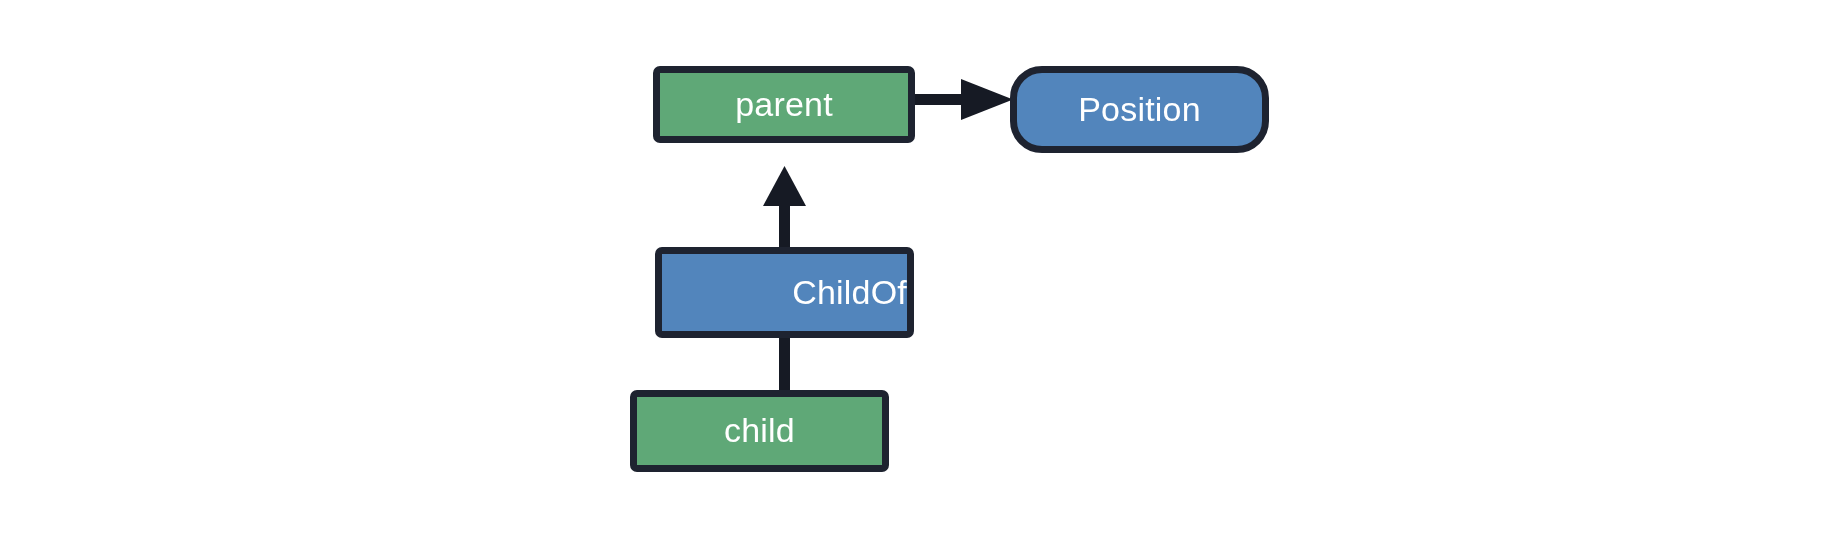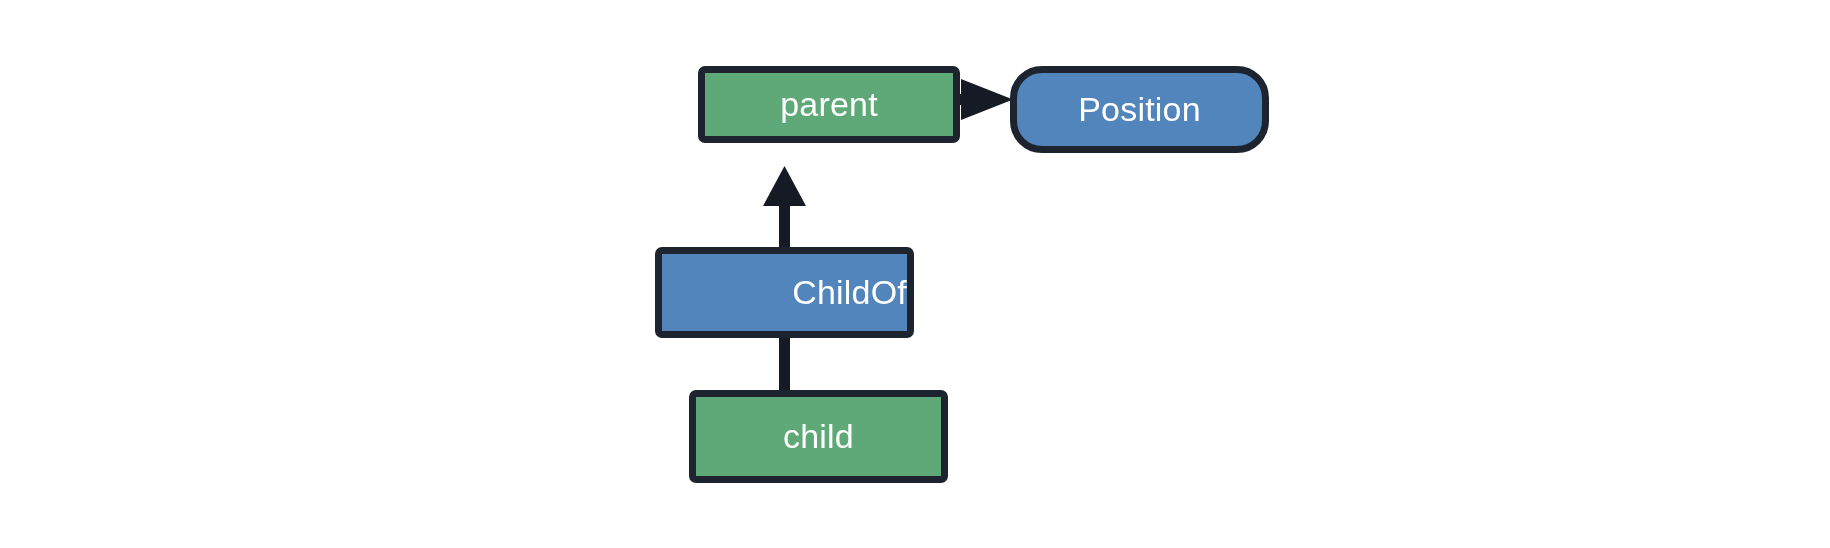--- a/index.html
+++ b/index.html
@@ -44,21 +44,21 @@
     top: 0;
     width: 1830px;
     height: 548px;
     pointer-events: none;
   }
 
   
   #node-parent   { left: 653px;  top: 66px;  width: 262px; height: 77px; }
   #node-position { left: 1010px; top: 66px;  width: 259px; height: 87px; border-radius: 32px; }
   #node-childof  { left: 655px;  top: 247px; width: 259px; height: 91px; justify-content: flex-end; }
-  #node-child    { left: 689px;  top: 390px; width: 259px; height: 93px; }
+  #node-child    { left: 630px;  top: 390px; width: 259px; height: 82px; }
 </style>
 </head>
 <body>
 
 <div id="canvas" style="background: rgb(255, 255, 255);">
 
   <svg class="edge-svg" viewBox="0 0 1830 548" xmlns="http://www.w3.org/2000/svg">
 
     <g>
       <rect x="913" y="94" width="66" height="11" fill="#161a24"></rect>
@@ -68,21 +68,21 @@
     <g>
       <rect x="779" y="200" width="11" height="50" fill="#161a24"></rect>
       <polygon points="784.5,166 806,206 763,206" fill="#161a24"></polygon>
     </g>
 
     <g>
       <rect x="779" y="334" width="11" height="60" fill="#161a24"></rect>
     </g>
   </svg>
 
-  <div class="node" id="node-parent" style="background: rgb(95, 168, 119); border-color: rgb(30, 35, 48); color: rgb(255, 255, 255); margin-left: 45px;">
+  <div class="node" id="node-parent" style="background: rgb(95, 168, 119); border-color: rgb(30, 35, 48); color: rgb(255, 255, 255);">
     <span class="node-label">parent</span>
   </div>
 
   <div class="node" id="node-position" style="background: rgb(82, 133, 188); border-color: rgb(30, 35, 48); color: rgb(255, 255, 255);">
     <span class="node-label">Position</span>
   </div>
 
   <div class="node" id="node-childof" style="background: rgb(82, 133, 188); border-color: rgb(30, 35, 48); color: rgb(255, 255, 255);">
     <span class="node-label">ChildOf</span>
   </div>

